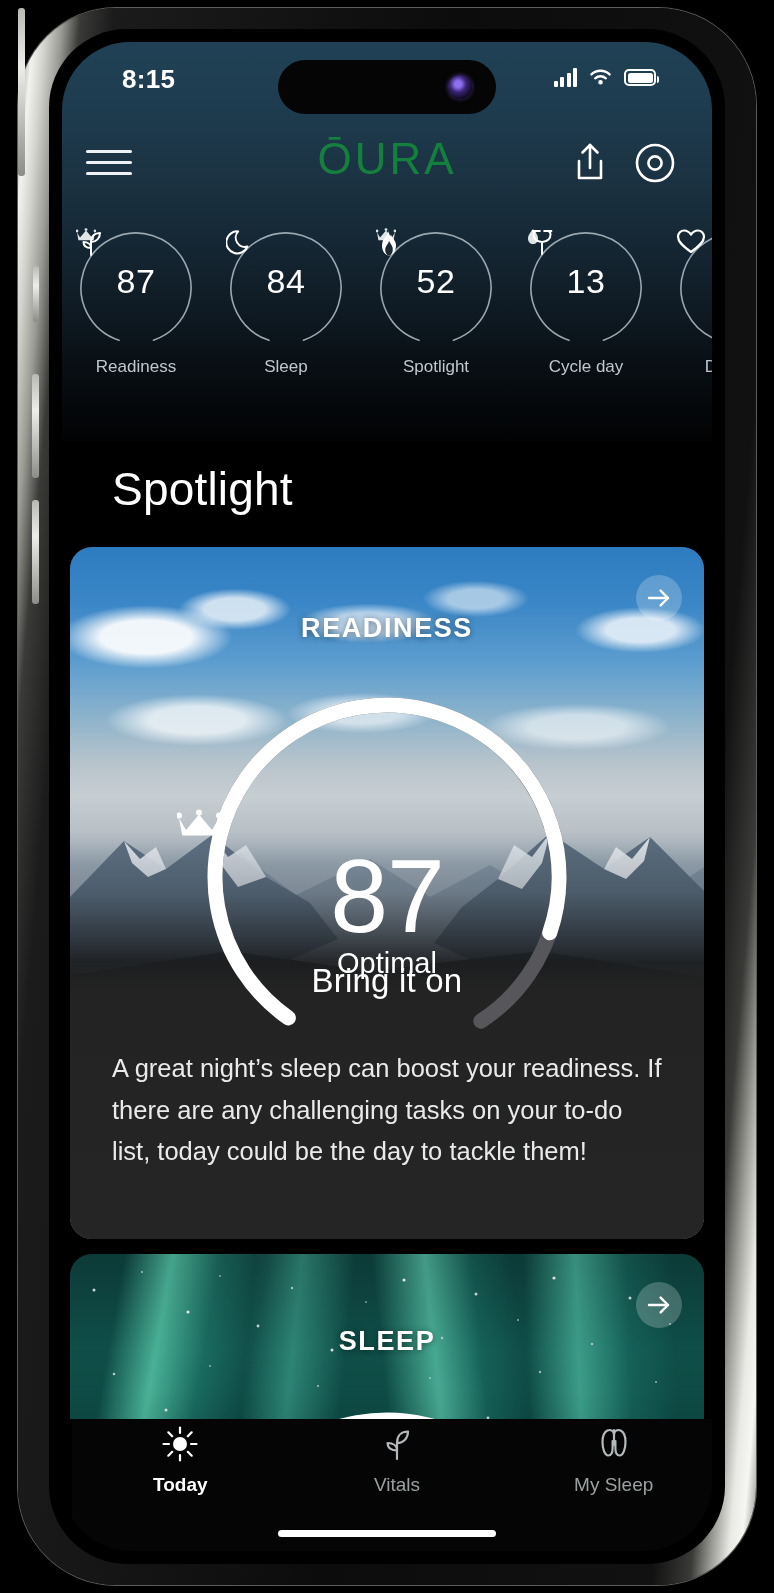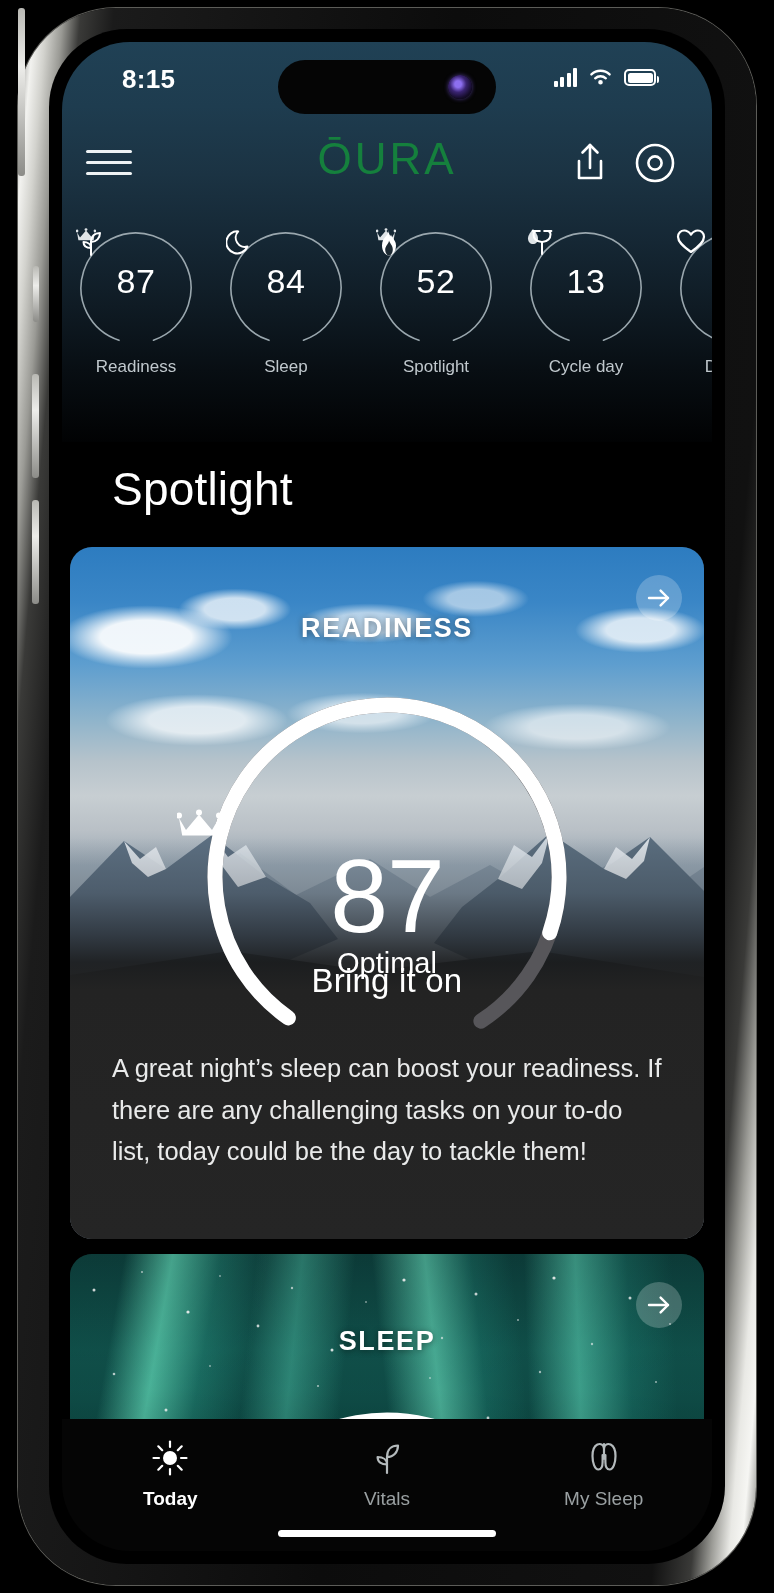--- a/index.html
+++ b/index.html
@@ -190,22 +190,22 @@
   #readiness-body{
     position:absolute; left:42px; top:482px; width:550px; 
     color:#e9eaea; font-size:25.5px; line-height:1.63; font-weight:400;margin-top:19px;
   }
 
   
   #sleep-gauge{ position:absolute; left:50%; transform:translateX(-50%); top:128px; width:420px; height:420px; }
 
   
   #bottom-nav{
-    position:absolute; left:0; bottom:0; width:650px; height:132px;
-    background:#050505; z-index:8; display:flex; align-items:flex-start; padding-top:18px;
+    position:absolute; left:10px; bottom:0; width:650px; height:132px;
+    background:#050505; z-index:8; display:flex; align-items:flex-start; padding-top:4px;
   }
   .nav-item{ flex:1; display:flex; flex-direction:column; align-items:center; gap:9px; }
   .nav-icon{ height:42px; display:flex; align-items:center; justify-content:center; }
   .nav-label{ font-size:19px; }
   .nav-item.active .nav-label{ color:#fff; font-weight:700; }
   .nav-item:not(.active) .nav-label{ color:#9aa0a2; font-weight:400; }
   #home-indicator{
     position:absolute; left:50%; transform:translateX(-50%); bottom:14px;
     width:218px; height:7px; border-radius:4px; background:#fff; z-index:9;
   }

